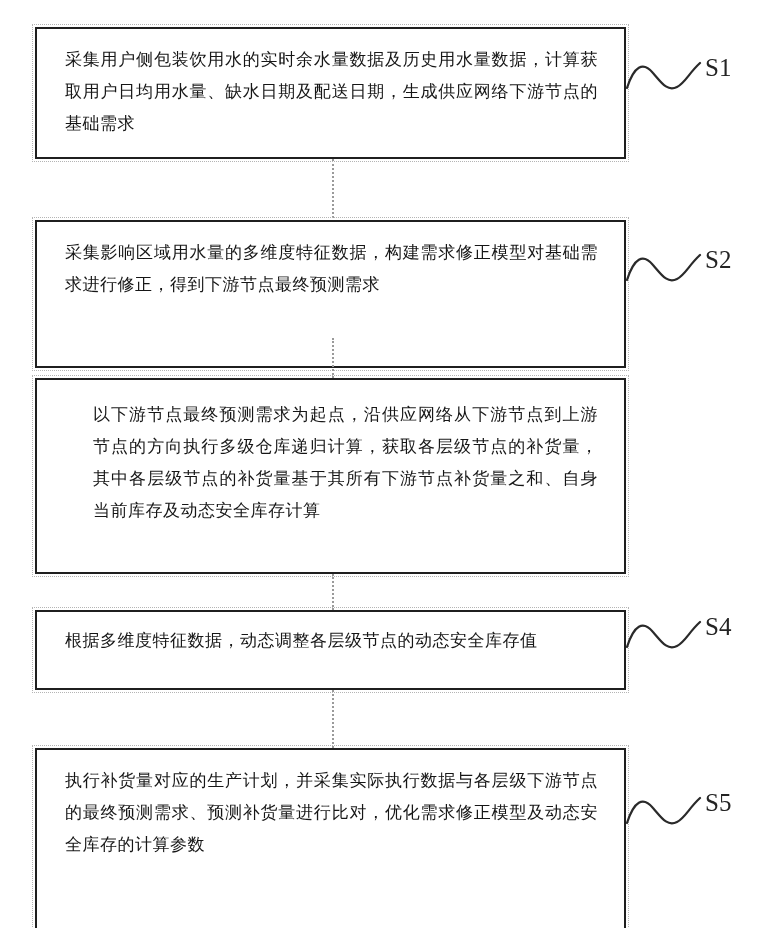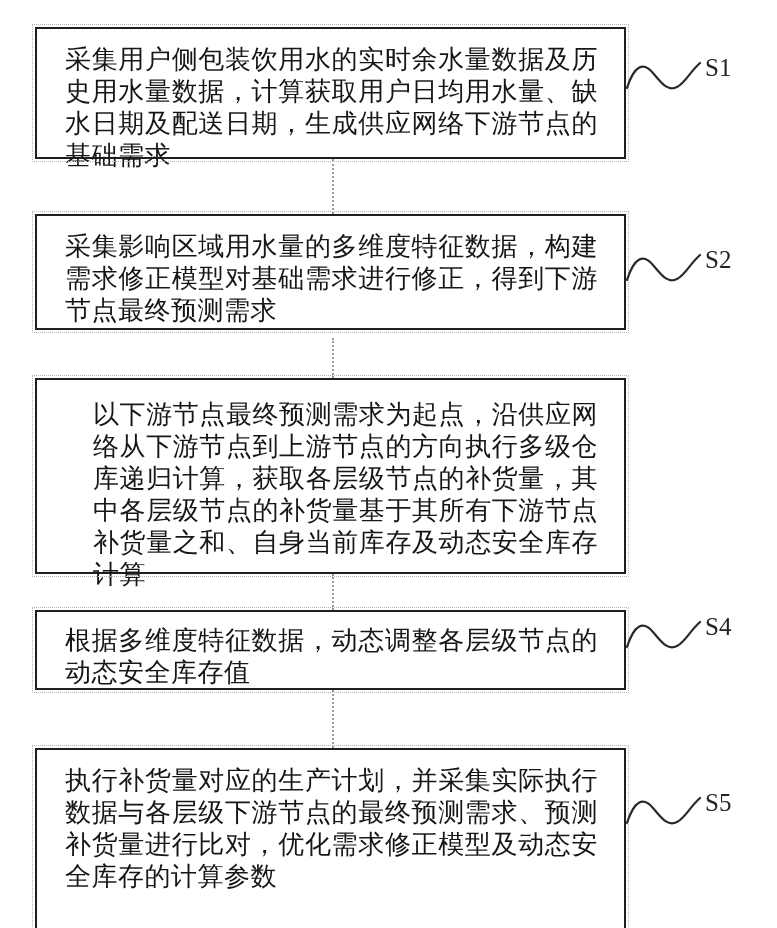--- a/index.html
+++ b/index.html
@@ -21,28 +21,28 @@
     width: 591px;
     box-sizing: border-box;
     background: #ffffff;
     border: 2px solid #1f1f1f;
     outline: 1px dotted #b5b5b5;
     outline-offset: 2px;
   }
   .step-text {
     display: block;
     padding: 15px 26px 8px 28px;
-    font-size: 26px;
+    font-size: 17px;
     line-height: 32px;
     letter-spacing: 0.5px;
     color: #161616;
     text-align: justify;
   }
   .box-1 { top: 27px;  height: 132px; }
-  .box-2 { top: 214px; height: 116px; }
+  .box-2 { top: 220px; height: 148px; }
   .box-3 { top: 378px; height: 196px; }
   .box-3 .step-text { padding-top: 19px; margin-left: 28px; }
   .box-4 { top: 610px; height: 80px;  }
   .box-4 .step-text { padding-top: 13px; }
   .box-5 { top: 748px; height: 184px; }
   .connector {
     position: absolute;
     left: 332px;
     width: 0px;
     border-left: 2px dotted #9a9a9a;

